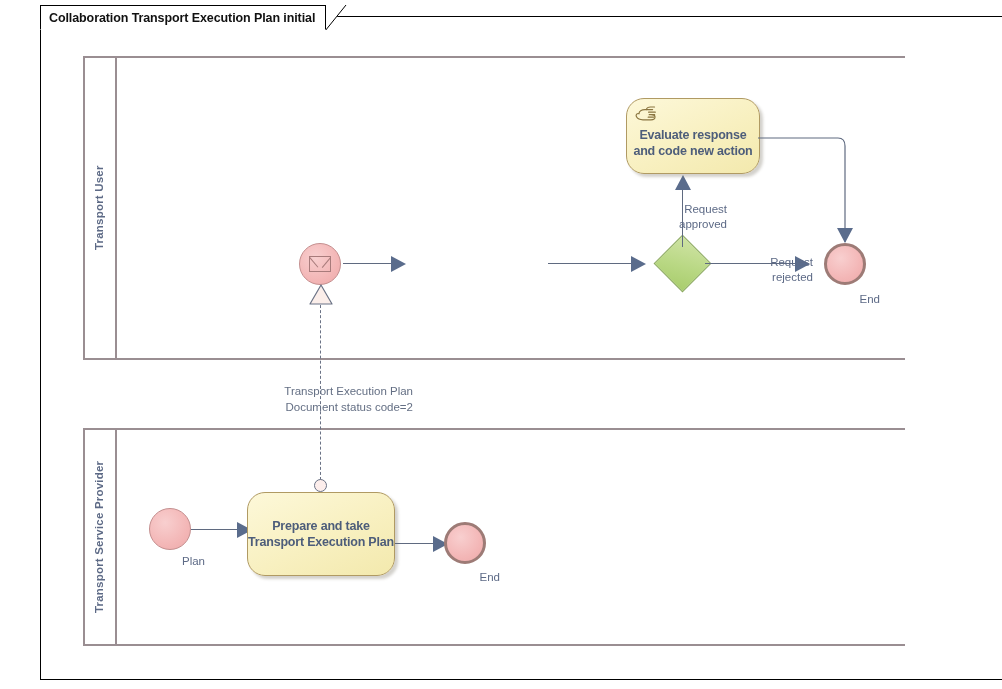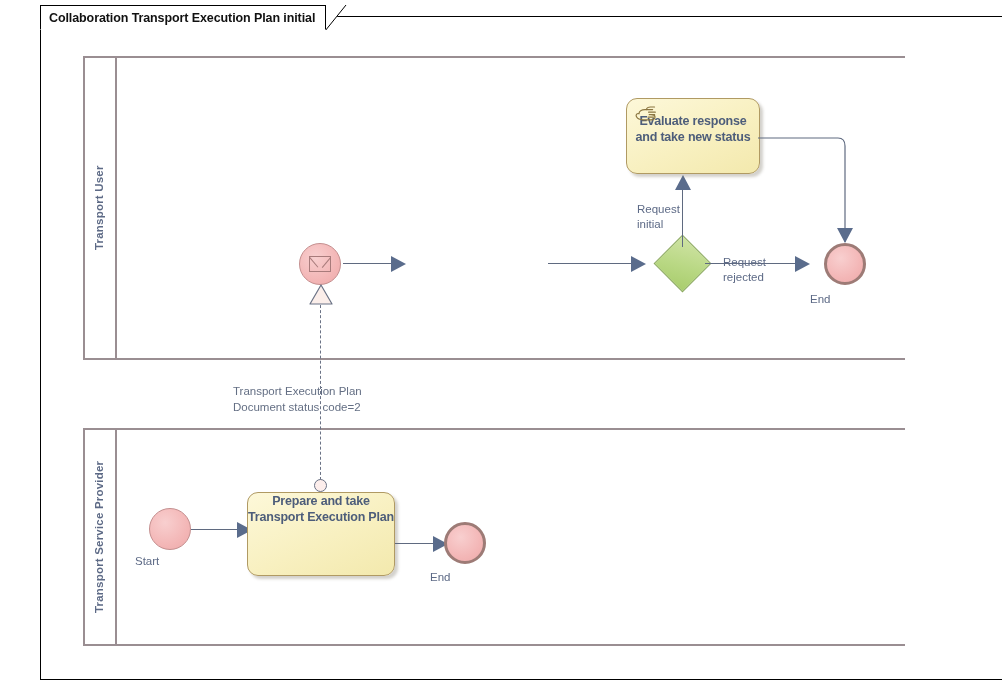--- a/index.html
+++ b/index.html
@@ -22,43 +22,43 @@
   .pool .hdr-right{position:absolute;top:0;width:2px;background:#9a8e92;}
   .pool-label{position:absolute;display:flex;align-items:center;justify-content:center;
               writing-mode:vertical-rl;transform:rotate(180deg);
               font-size:11.5px;font-weight:bold;color:#5d6a86;letter-spacing:.2px;white-space:nowrap;}
 
   
   .node{position:absolute;box-sizing:border-box;}
 
   
   .task{background:linear-gradient(155deg,#fdf8d9 0%,#f8f0c0 55%,#f3e9ad 100%);
-        border:1.4px solid #b09a63;border-radius:11px;
+        border:1.4px solid #b09a63;border-radius:18px;
         box-shadow:3px 3px 3px rgba(120,115,100,.33);
-        display:flex;justify-content:center;text-align:center;}
+        display:flex;align-items:center;justify-content:center;text-align:center;}
   .task .tlabel{font-size:12.5px;font-weight:bold;color:#4d5d7a;line-height:16px;letter-spacing:-.2px;}
   .task-icon{position:absolute;left:7px;top:5px;width:26px;height:22px;}
 
   
   .event{border-radius:50%;background:radial-gradient(circle at 38% 34%,#f8cfcf 0%,#f3b6b6 62%,#eda9a9 100%);}
   .event.start-thin{border:1.4px solid #c48e8e;}
   .event.start-msg{border:1.6px solid #c48e8e;}
   .event.end-thick{border:3.6px solid #9d7b76;}
   .envelope{position:absolute;left:50%;top:50%;transform:translate(-50%,-50%);
             width:22px;height:16px;border:1.2px solid #a87b7b;box-sizing:border-box;}
   .envelope:before,.envelope:after{content:"";position:absolute;top:0;width:13.4px;height:1.2px;background:#a87b7b;}
   .envelope:before{left:-0.5px;transform-origin:left top;transform:rotate(50deg);}
   .envelope:after{right:-0.5px;transform-origin:right top;transform:rotate(-50deg);}
 
   
   .gateway{background:linear-gradient(150deg,#cfe3a4 0%,#b9d884 55%,#a9cd6d 100%);
            border:1.2px solid #8aa85e;transform:rotate(45deg);}
 
   
-  .lbl{position:absolute;font-size:11.5px;color:#5d6a86;line-height:15px;text-align:left;white-space:nowrap;}
+  .lbl{position:absolute;font-size:11.5px;color:#5d6a86;line-height:15px;text-align:right;white-space:nowrap;}
   .lbl.msgflow{color:#646f84;font-size:11.5px;line-height:16px;}
 
   
   .conn{position:absolute;background:#5f6a80;}
   .conn.h{height:1.2px;}
   .conn.v{width:1.2px;}
   .arrow{position:absolute;width:0;height:0;}
   .arrow.right{border-top:8px solid transparent;border-bottom:8px solid transparent;border-left:15px solid #5a6c8c;}
   .arrow.down{border-left:8px solid transparent;border-right:8px solid transparent;border-top:15px solid #5a6c8c;}
   .arrow.up{border-left:8px solid transparent;border-right:8px solid transparent;border-bottom:15px solid #5a6c8c;}
@@ -120,39 +120,39 @@
   <div class="arrow right" style="left:762px;top:256px;"></div>
   <div class="lbl" style="left:690px;top:255px;width:90px;">
     <span>Request</span><br>
     <span>rejected</span>
   </div>
 
   <div class="conn v" style="left:649px;top:177px;height:70px;"></div>
   <div class="arrow up" style="left:642px;top:175px;"></div>
   <div class="lbl" style="left:604px;top:202px;width:90px;">
     <span>Request</span><br>
-    <span>initial</span>
+    <span>approved</span>
   </div>
 
   <div class="node task" style="left:593px;top:98px;width:134px;height:76px;">
     <div class="task-icon">
       <svg width="26" height="22" viewBox="0 0 26 22">
         <g fill="none" stroke="#8a7540" stroke-width="1.2" stroke-linecap="round" stroke-linejoin="round">
           <path d="M4.5,9.5 C2.5,9.5 1.5,11 2.5,12.8 C3.6,14.8 6,15.8 9,15.8 L17,15.8 C19.5,15.8 21,14.6 21,13 C21,11.6 19.8,10.7 18,10.7"></path>
           <path d="M5,9.8 C5,7.4 7.6,5.6 11,5.6 L18.6,5.6"></path>
           <path d="M12.5,5.6 C12.5,4 14.3,3 16.5,3 L20.5,3"></path>
           <path d="M14.6,8.2 L21.3,8.2"></path>
           <path d="M15.2,10.7 L20.6,10.7"></path>
           <path d="M14.2,13.2 L19.6,13.2"></path>
         </g>
       </svg>
     </div>
     <div class="tlabel" style="padding-top:14px;">
       <span>Evaluate response</span><br>
-      <span>and take new status</span>
+      <span>and code new action</span>
     </div>
   </div>
 
   <svg class="rounded-corner" style="left:725px;top:130px;width:100px;height:115px;">
     <path d="M0,8 L80,8 Q87,8 87,16 L87,112" fill="none" stroke="#5f6a80" stroke-width="1.2"></path>
   </svg>
   <div class="arrow down" style="left:804px;top:228px;"></div>
 
   <div class="node event end-thick" style="left:791px;top:243px;width:42px;height:42px;"></div>
   <div class="lbl" style="left:777px;top:292px;width:70px;">End</div>
@@ -163,21 +163,21 @@
       <polygon points="13,1 24,20 2,20" fill="#fbeeea" stroke="#6a7285" stroke-width="1.2" stroke-linejoin="round"></polygon>
     </svg>
   </div>
   <div class="mflow-dot" style="left:281px;top:479px;"></div>
   <div class="lbl msgflow" style="left:200px;top:383px;width:180px;">
     <span>Transport Execution Plan</span><br>
     <span>Document status code=2</span>
   </div>
 
   <div class="node event start-thin" style="left:116px;top:508px;width:42px;height:42px;"></div>
-  <div class="lbl" style="left:102px;top:554px;width:70px;">Start</div>
+  <div class="lbl" style="left:102px;top:554px;width:70px;">Plan</div>
 
   <div class="conn h" style="left:158px;top:529px;width:48px;"></div>
   <div class="arrow right" style="left:204px;top:522px;"></div>
 
   <div class="node task" style="left:214px;top:492px;width:148px;height:84px;">
     <div class="tlabel">
       <span>Prepare and take</span><br>
       <span>Transport Execution Plan</span>
     </div>
   </div>

